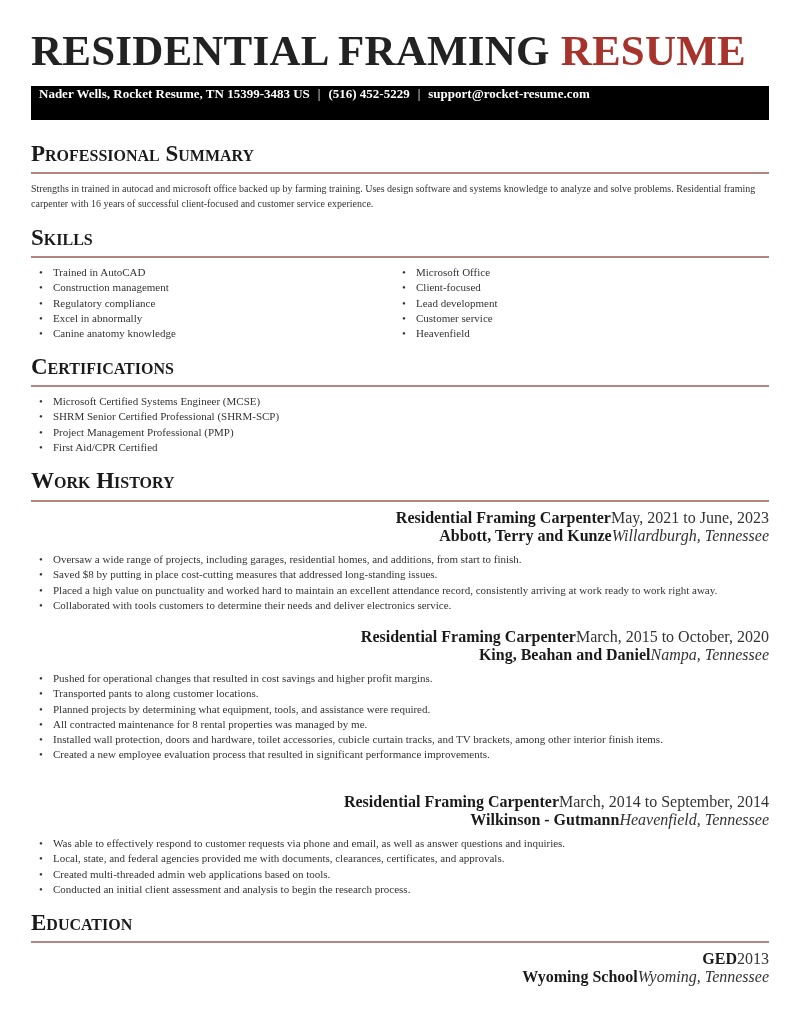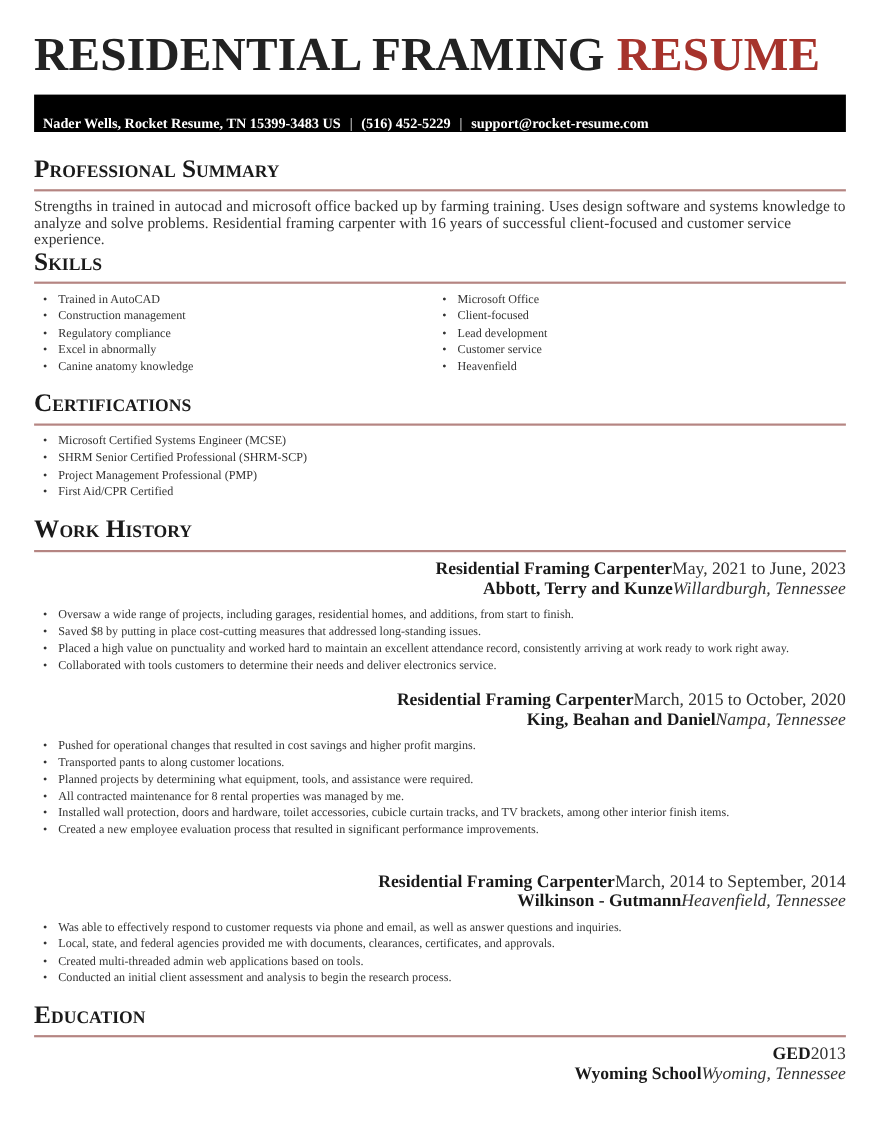--- a/index.html
+++ b/index.html
@@ -16,38 +16,38 @@
     position: absolute; top: 28px; left: 0;
     font-size: 43px; font-weight: bold; letter-spacing: 0.2px;
     color: #222222; white-space: nowrap; line-height: 46px; text-align: center;
   }
   .title .accent { color: #a6332c; }
 
   .contact-bar {
     position: absolute; top: 86px; left: 0; width: 738px; height: 34px;
     background: #000000; color: #ffffff;
     font-size: 13px; font-weight: bold;
-    display: flex; align-items: flex-end; padding-left: 8px;
+    display: flex; align-items: flex-start; padding-left: 8px;
     white-space: nowrap;
   }
   .contact-bar .sep { padding: 0 8px; font-weight: normal; }
 
   .section-title {
     position: absolute; left: 0;
     font-size: 23px; font-weight: bold; font-variant: small-caps;
     color: #1a1a1a; line-height: 26px; white-space: nowrap;
   }
   .divider {
     position: absolute; left: 0; width: 738px; height: 2px;
     background: #b58582;
   }
 
   .summary {
     position: absolute; left: 0; width: 738px;
-    font-size: 14px; line-height: 15px; color: #333333;
+    font-size: 10px; line-height: 15px; color: #333333;
   }
 
   ul.bullets { position: absolute; left: 0; list-style: none; }
   ul.bullets li {
     position: relative; padding-left: 22px;
     font-size: 11px; line-height: 15.3px; color: #333333; white-space: nowrap;
   }
   ul.bullets li::before {
     content: "\2022"; position: absolute; left: 8px; top: 0; color: #333333;
   }

